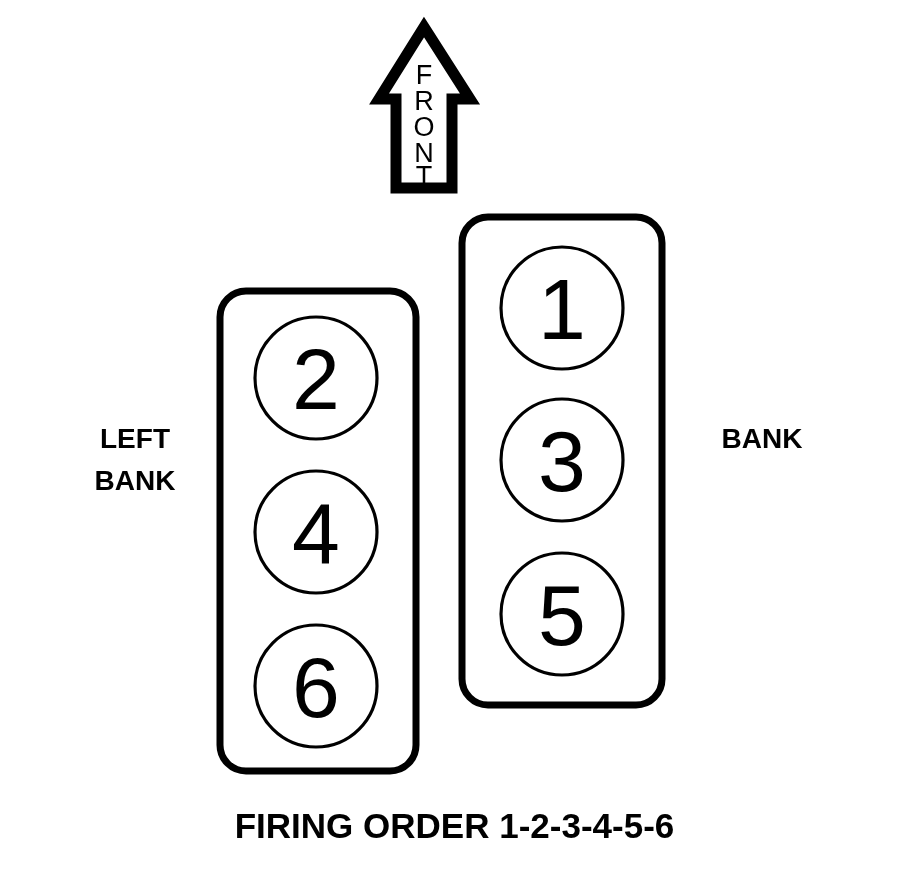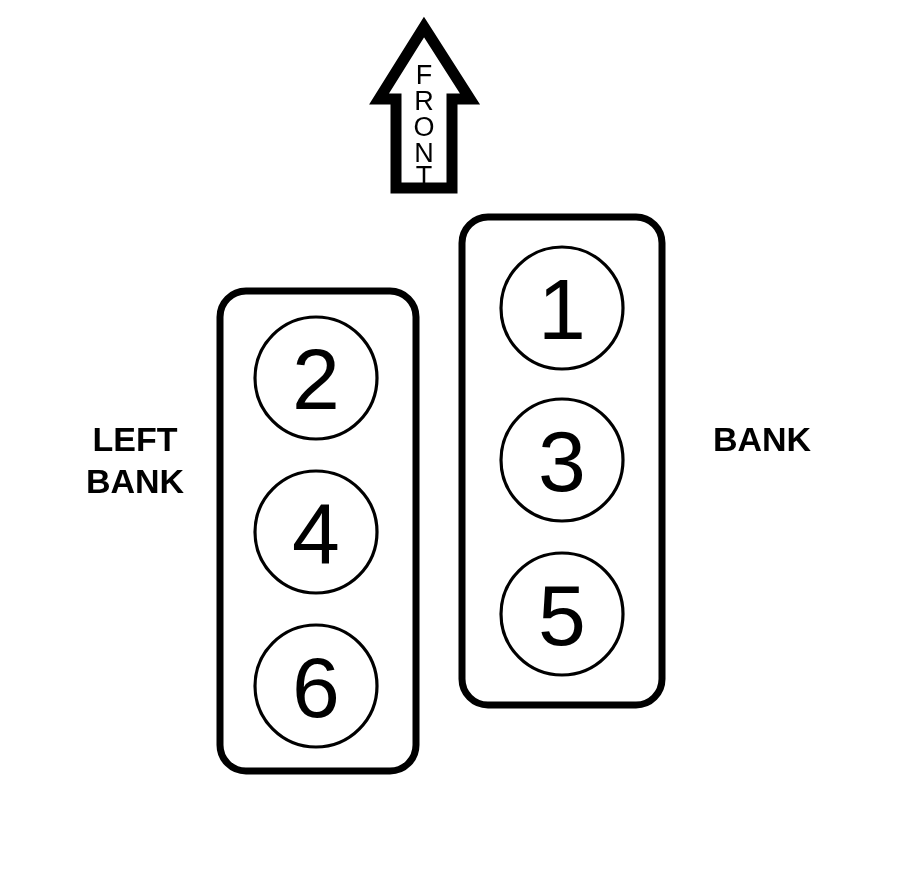--- a/index.html
+++ b/index.html
@@ -25,21 +25,21 @@
     position: absolute;
     left: 0;
     top: 0;
     width: 909px;
     height: 870px;
   }
   .bank-label {
     position: absolute;
     font-family: "Liberation Sans", sans-serif;
     font-weight: bold;
-    font-size: 34px;
+    font-size: 28px;
     line-height: 42px;
     color: #000000;
     letter-spacing: 0px;
     white-space: nowrap;
   }
   #left-bank-label {
     left: 60px;
     top: 418px;
     width: 150px;
     text-align: center;
@@ -119,14 +119,15 @@
 
   <div class="bank-label" id="left-bank-label">
     <span class="line">LEFT</span>
     <span class="line">BANK</span>
   </div>
 
   <div class="bank-label" id="right-bank-label">
     <span class="line">BANK</span>
   </div>
 
+  <div id="firing-order-caption">FIRING ORDER 1-2-3-4-5-6</div>
 
 </div>
 
 </body></html>

